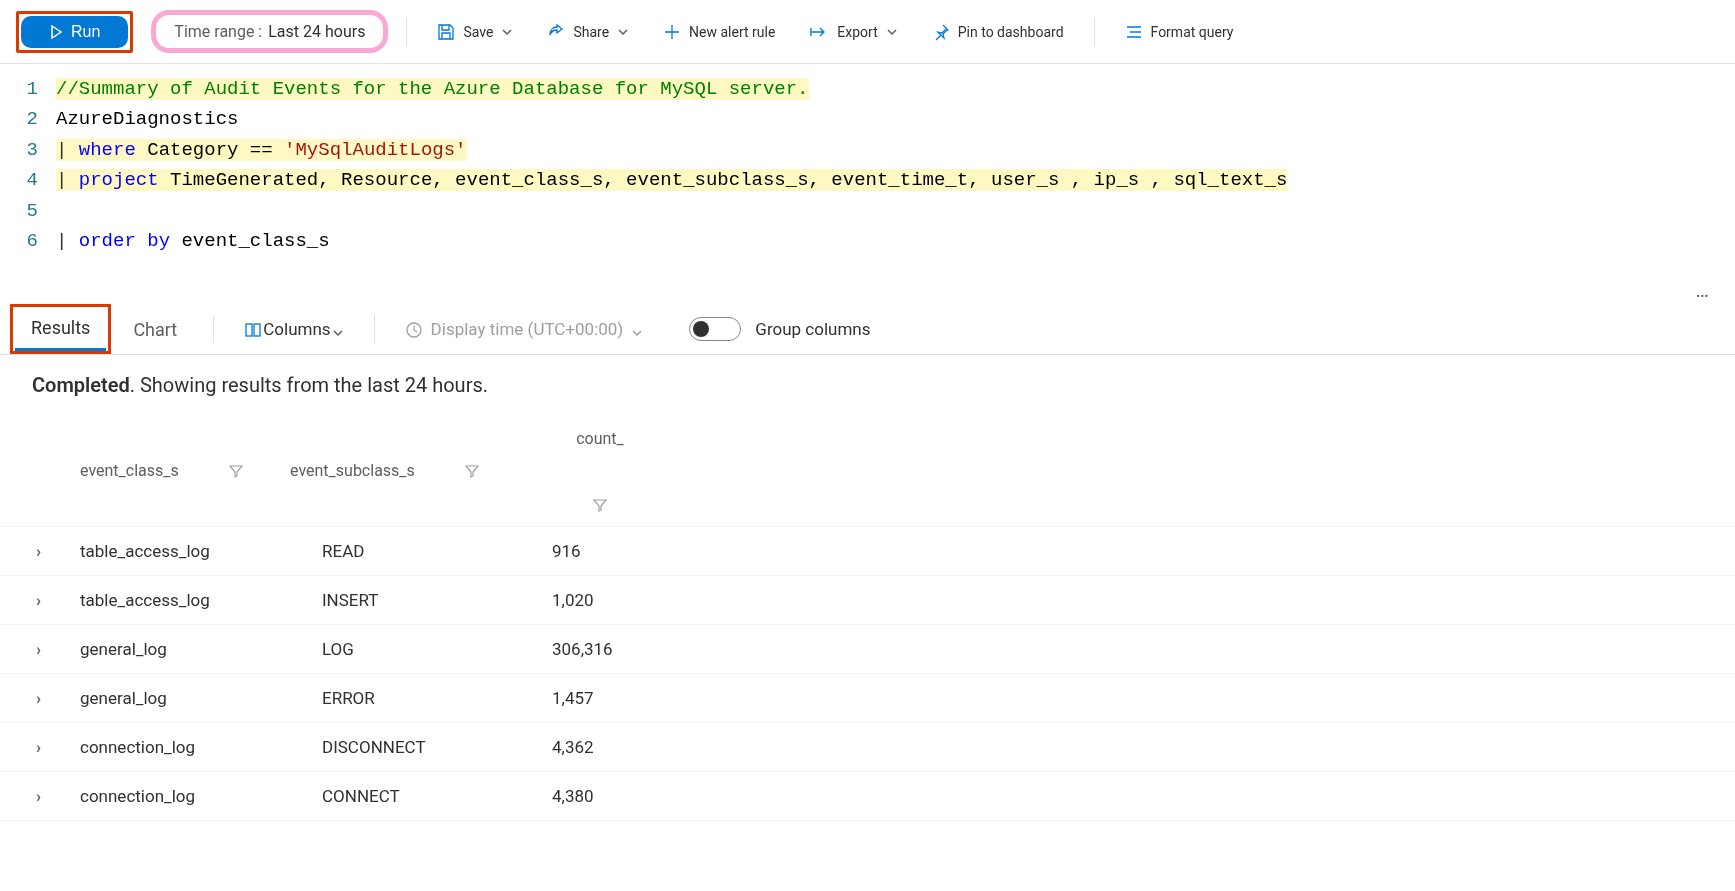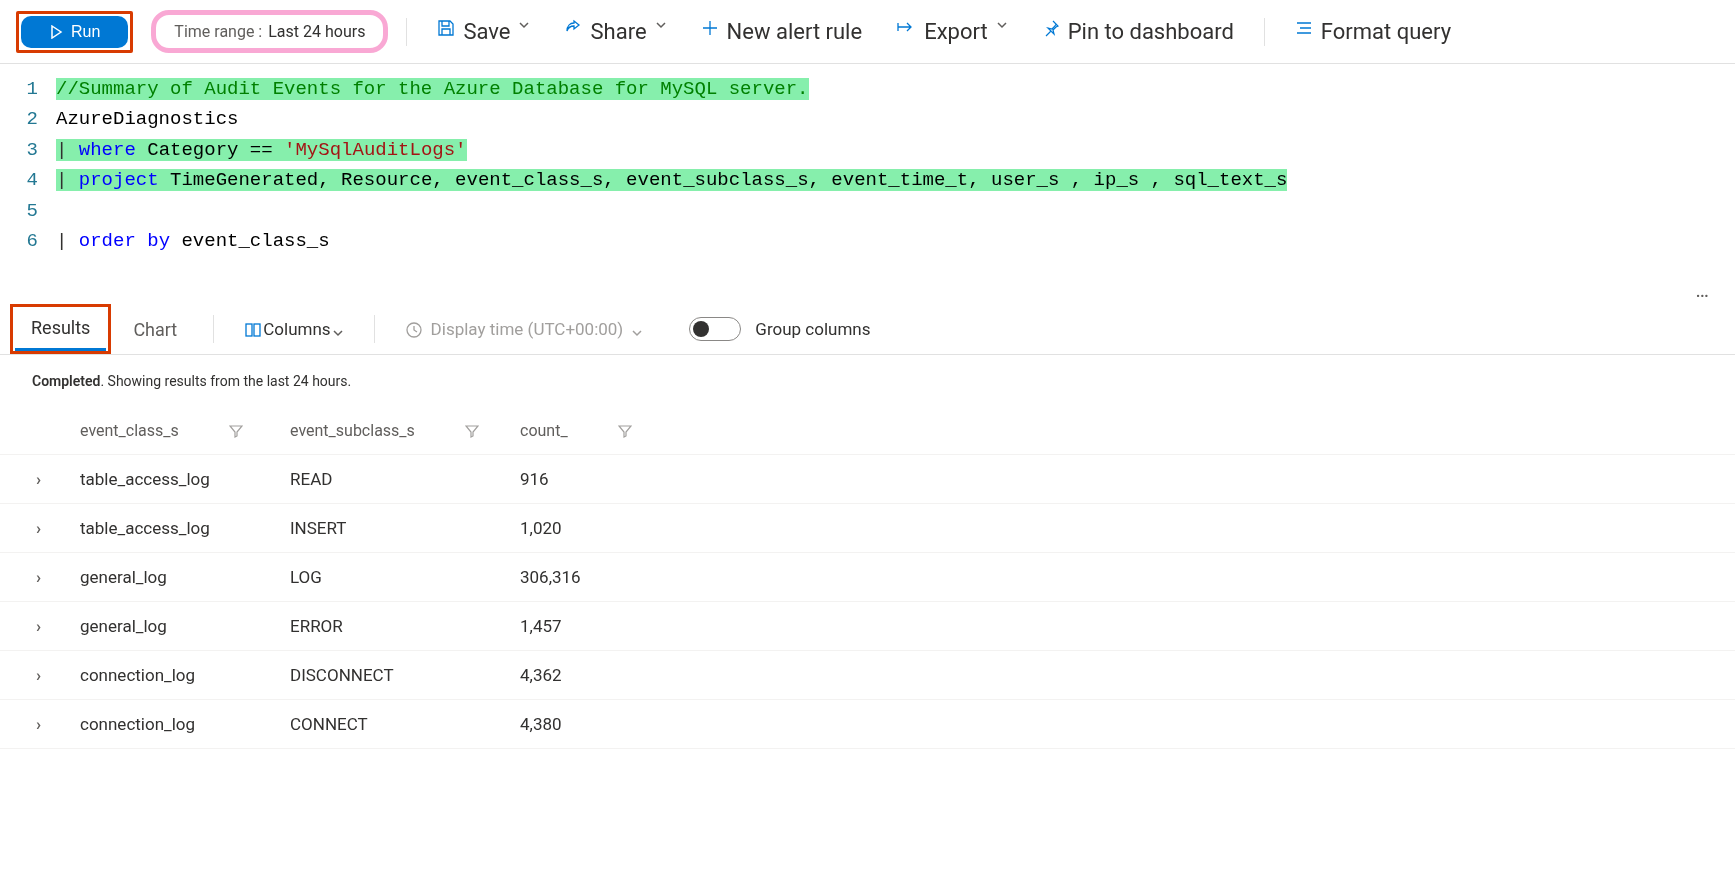--- a/index.html
+++ b/index.html
@@ -47,23 +47,24 @@
 }
 .timerange .label-part { color: #605e5c; }
 .toolbar-sep {
   width: 1px;
   height: 28px;
   background: #e1e1e1;
   margin: 0 8px;
 }
 .tb-item {
   display: flex;
+  align-items: center;
   gap: 8px;
   padding: 6px 12px;
-  font-size: 22px;
+  font-size: 14px;
   color: #323130;
   cursor: pointer;
 }
 .tb-item svg { flex-shrink: 0; }
 .chev-down { color: #605e5c; }
 .editor {
   padding: 10px 0 40px 0;
   font-family: Consolas, "Courier New", monospace;
   font-size: 19px;
   line-height: 1.6;
@@ -72,21 +73,21 @@
   display: flex;
 }
 .lineno {
   width: 56px;
   text-align: right;
   padding-right: 18px;
   color: #237893;
   user-select: none;
 }
 .code-content { white-space: pre; }
-.hl-bg { background: #86efac; }
+.hl-bg { background: #fef9c3; }
 .c-comment { color: #008000; }
 .c-keyword { color: #0000ff; }
 .c-ident { color: #000000; }
 .c-string { color: #a31515; }
 .c-pipe { color: #323130; }
 .results-bar {
   display: flex;
   align-items: center;
   padding: 8px 10px 0 10px;
   border-bottom: 1px solid #e1e1e1;
@@ -161,53 +162,53 @@
   position: absolute;
   left: 3px;
   top: 3px;
   width: 16px;
   height: 16px;
   border-radius: 50%;
   background: #323130;
 }
 .status-line {
   padding: 18px 32px;
-  font-size: 14px;
+  font-size: 20px;
 }
 .status-line .bold { font-weight: 600; }
 .results-table {
   width: 100%;
 }
 .thead {
   display: flex;
   padding: 14px 36px;
   border-bottom: 1px solid #f3f2f1;
   color: #605e5c;
   font-size: 16px;
 }
 .th {
   display: flex;
   align-items: center;
   gap: 50px;
 }
 .th.expand-col { width: 44px; }
 .th.col1 { width: 210px; }
 .th.col2 { width: 230px; }
-.th.col3 { width: 160px; }
+.th.col3 { width: 160px; flex-direction: column; }
 .filter-icon { color: #a19f9d; }
 .trow {
   display: flex;
   align-items: center;
   padding: 14px 36px;
   border-bottom: 1px solid #f3f2f1;
   font-size: 17px;
 }
 .td.expand-col { width: 44px; color: #605e5c; cursor: pointer; font-weight: 600;}
 .td.col1 { width: 210px; }
-.td.col2 { width: 230px; }
+.td.col2 { width: 230px; margin-left: 32px; }
 .td.col3 { width: 160px; }
 </style>
 </head>
 <body>
 
 <div class="toolbar">
   <div class="run-wrapper">
     <button class="run-btn">
       <svg width="14" height="14" viewBox="0 0 14 14">
           <path d="M3 1 L12 7 L3 13 Z" fill="none" stroke="#fff" stroke-width="1.5"></path>

